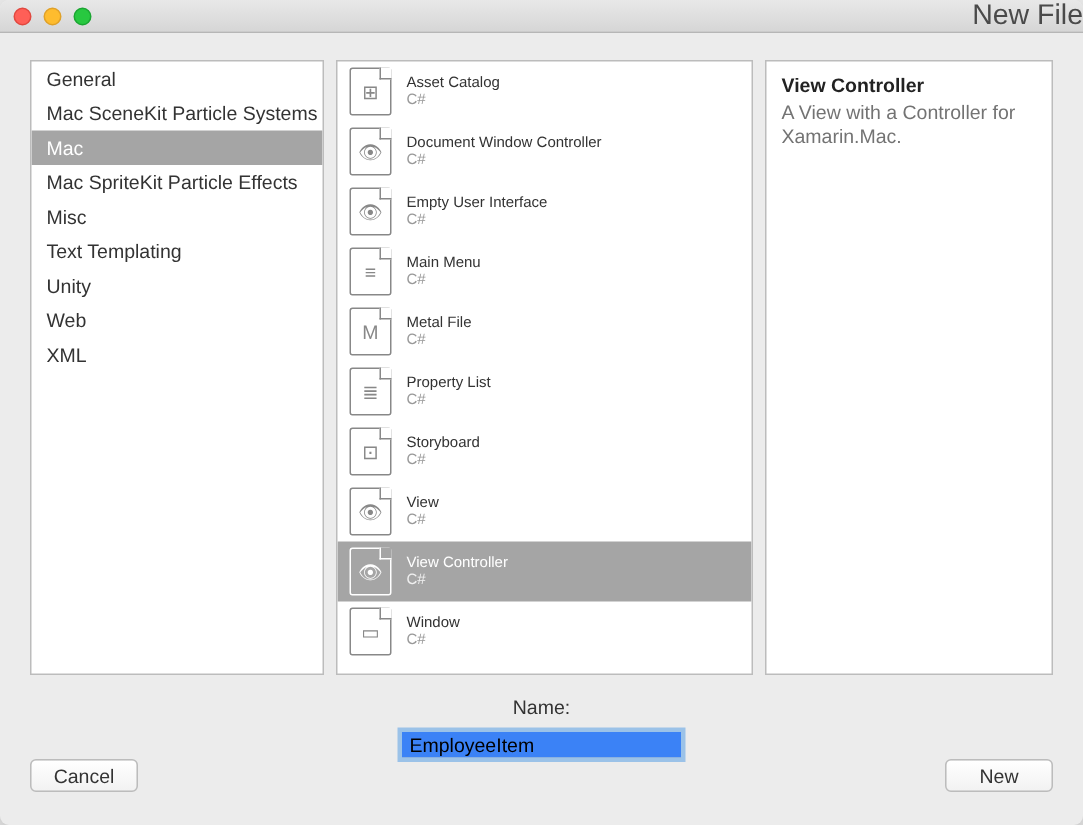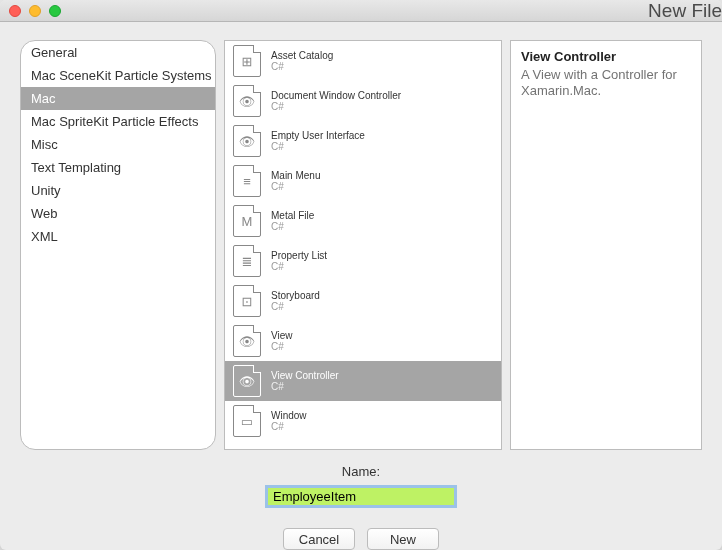--- a/index.html
+++ b/index.html
@@ -20,21 +20,21 @@
   .tl.red { background: #ff5f57; border: 0.5px solid #e1483f; }
   .tl.yel { background: #febc2e; border: 0.5px solid #e0a128; }
   .tl.grn { background: #28c840; border: 0.5px solid #1ba632; }
   .title { flex: 1; text-align: right; font-size: 19px; color: #4a4a4a; }
   .body { flex: 1; display: flex; flex-direction: column; padding: 18px 20px 16px 20px; }
   .panels { display: flex; gap: 8px; height: 410px; }
   .pane {
     background: #fff; border: 1px solid #bcbcbc; border-radius: 0;
     overflow: hidden; display: flex; flex-direction: column;
   }
-  .pane.left { width: 196px; border-radius: 15px; }
+  .pane.left { width: 196px; }
   .pane.mid  { width: 278px; overflow-y: auto; }
   .pane.right{ flex: 1; padding: 8px 10px; }
   .cat-item {
     padding: 4px 10px; font-size: 13px; color: #333; cursor: default; white-space: nowrap;
   }
   .cat-item.sel { background: #a5a5a5; color: #fff; }
   .tmpl-item {
     display: flex; align-items: center; gap: 10px; padding: 4px 8px;
     border-bottom: 0; cursor: default;
   }
@@ -59,23 +59,23 @@
   .tmpl-text .name { font-size: 10px; color: #333; }
   .tmpl-item.sel .tmpl-text .name { color: #fff; }
   .tmpl-text .sub  { font-size: 10px; color: #999; }
   .desc-title { font-size: 13px; font-weight: 600; margin-bottom: 3px; color:#222;}
   .desc-body  { font-size: 13px; color: #737373; line-height: 1.25; }
   .namerow { display: flex; align-items: center; gap: 8px; margin-top: 14px; flex-direction: column; }
   .namerow label { font-size: 13px; color: #333; }
   .namerow input {
     flex: 1; height: 22px; border: 1px solid #bcbcbc; font-size: 13px;
     padding: 1px 5px; outline: 3px solid #9bc2e8; outline-offset: -1px;
-    background:#bef264;
-  }
-  .buttons { display: flex; justify-content: center; gap: 12px; margin-top: 22px; }
+    background:#3b82f6;
+  }
+  .buttons { display: flex; justify-content: space-between; gap: 12px; }
   .btn {
     min-width: 72px; height: 22px; background: linear-gradient(#fff,#f2f2f2);
     border: 1px solid #bcbcbc; border-radius: 4px; font-size: 13px; color: #333;
     padding: 0 12px; cursor: default;
   }
   
   .pane.mid::-webkit-scrollbar { width: 0; }
 </style>
 </head>
 <body>

